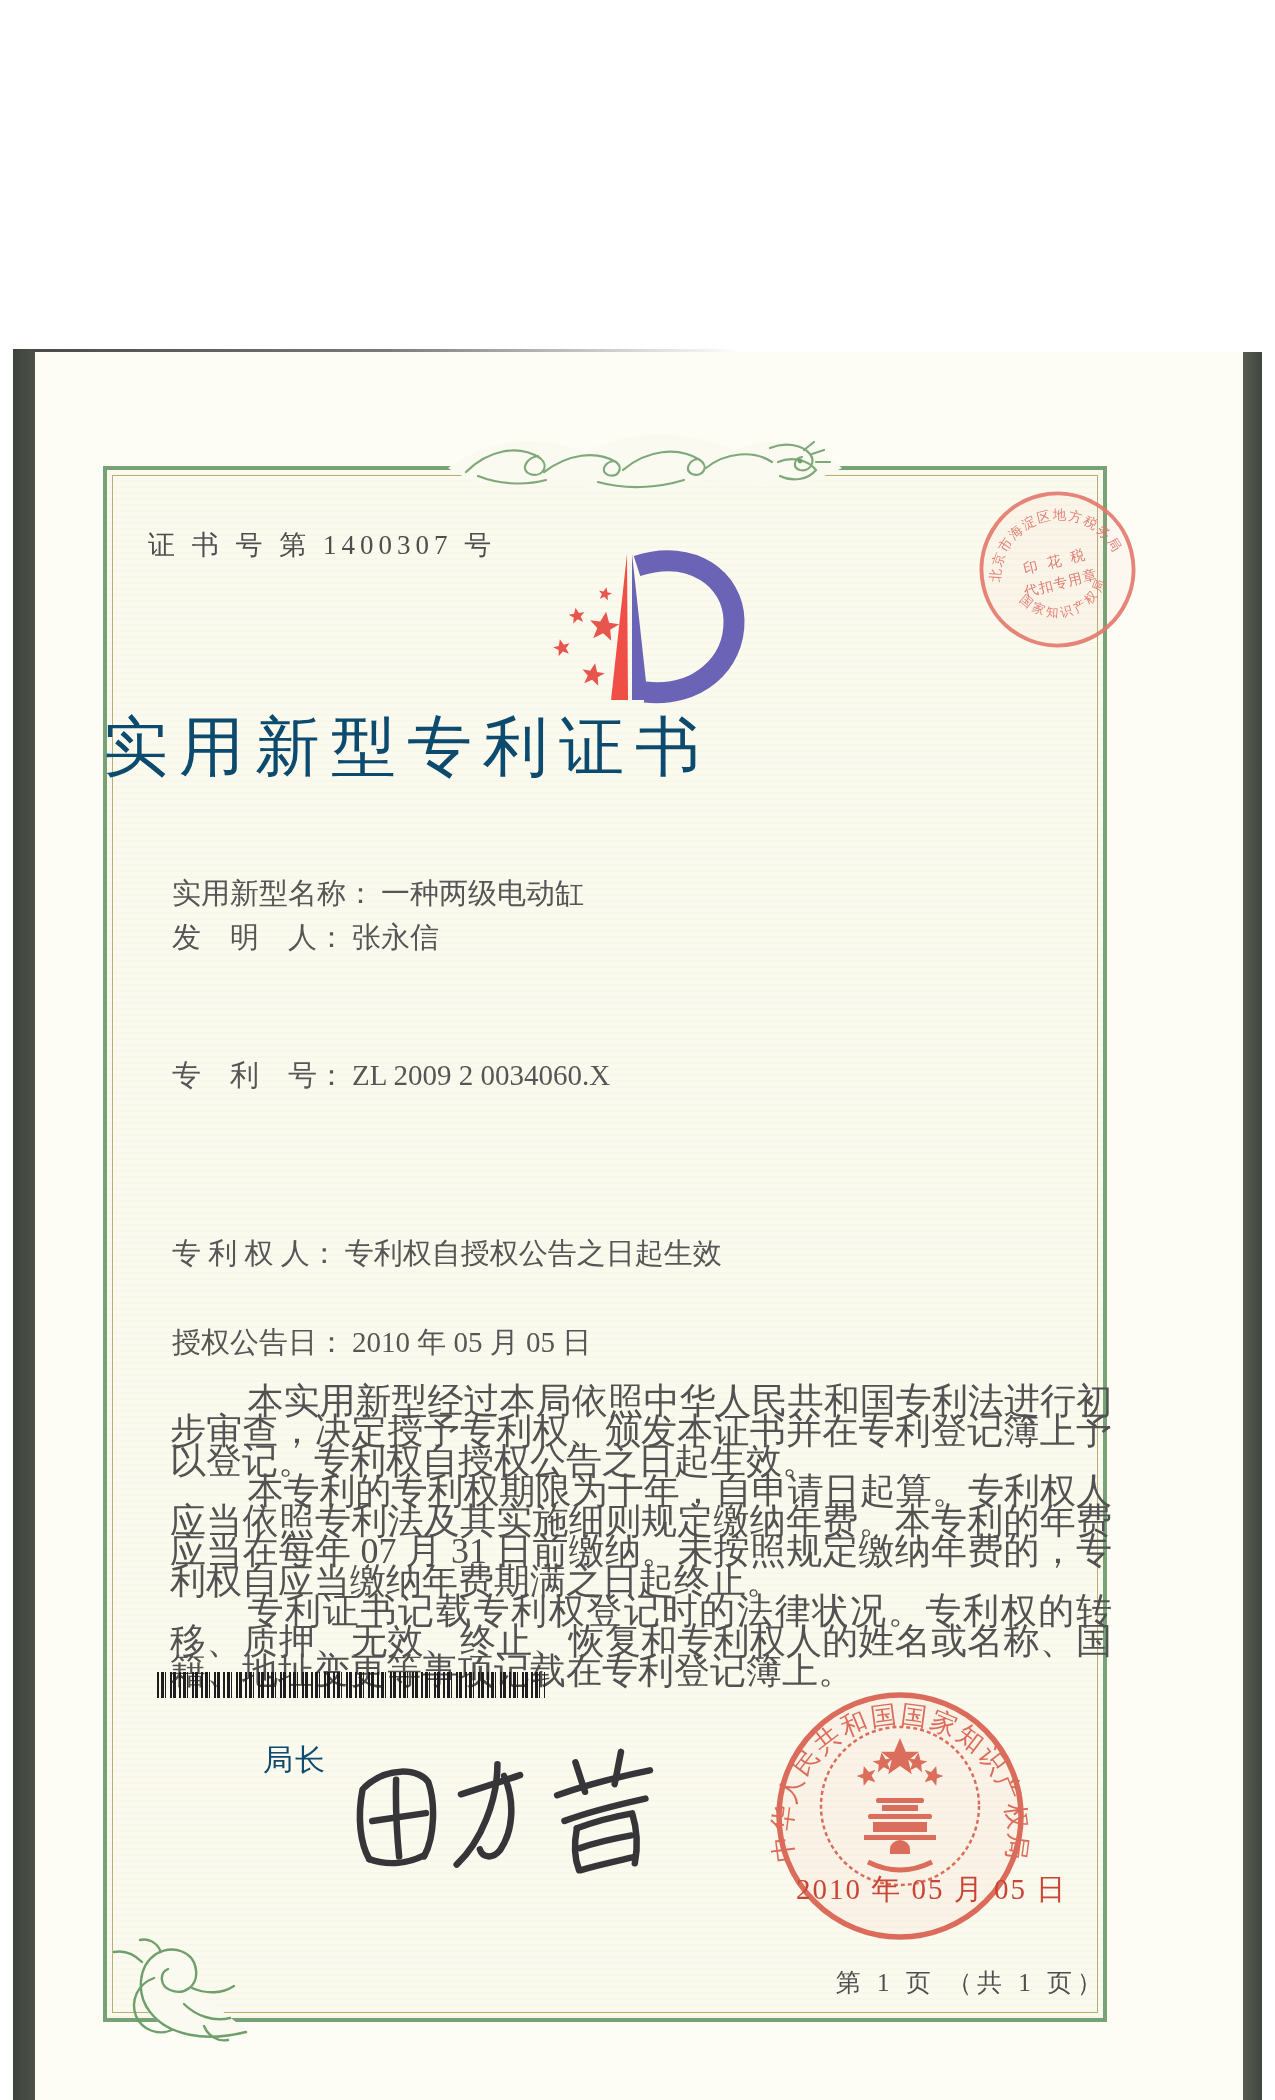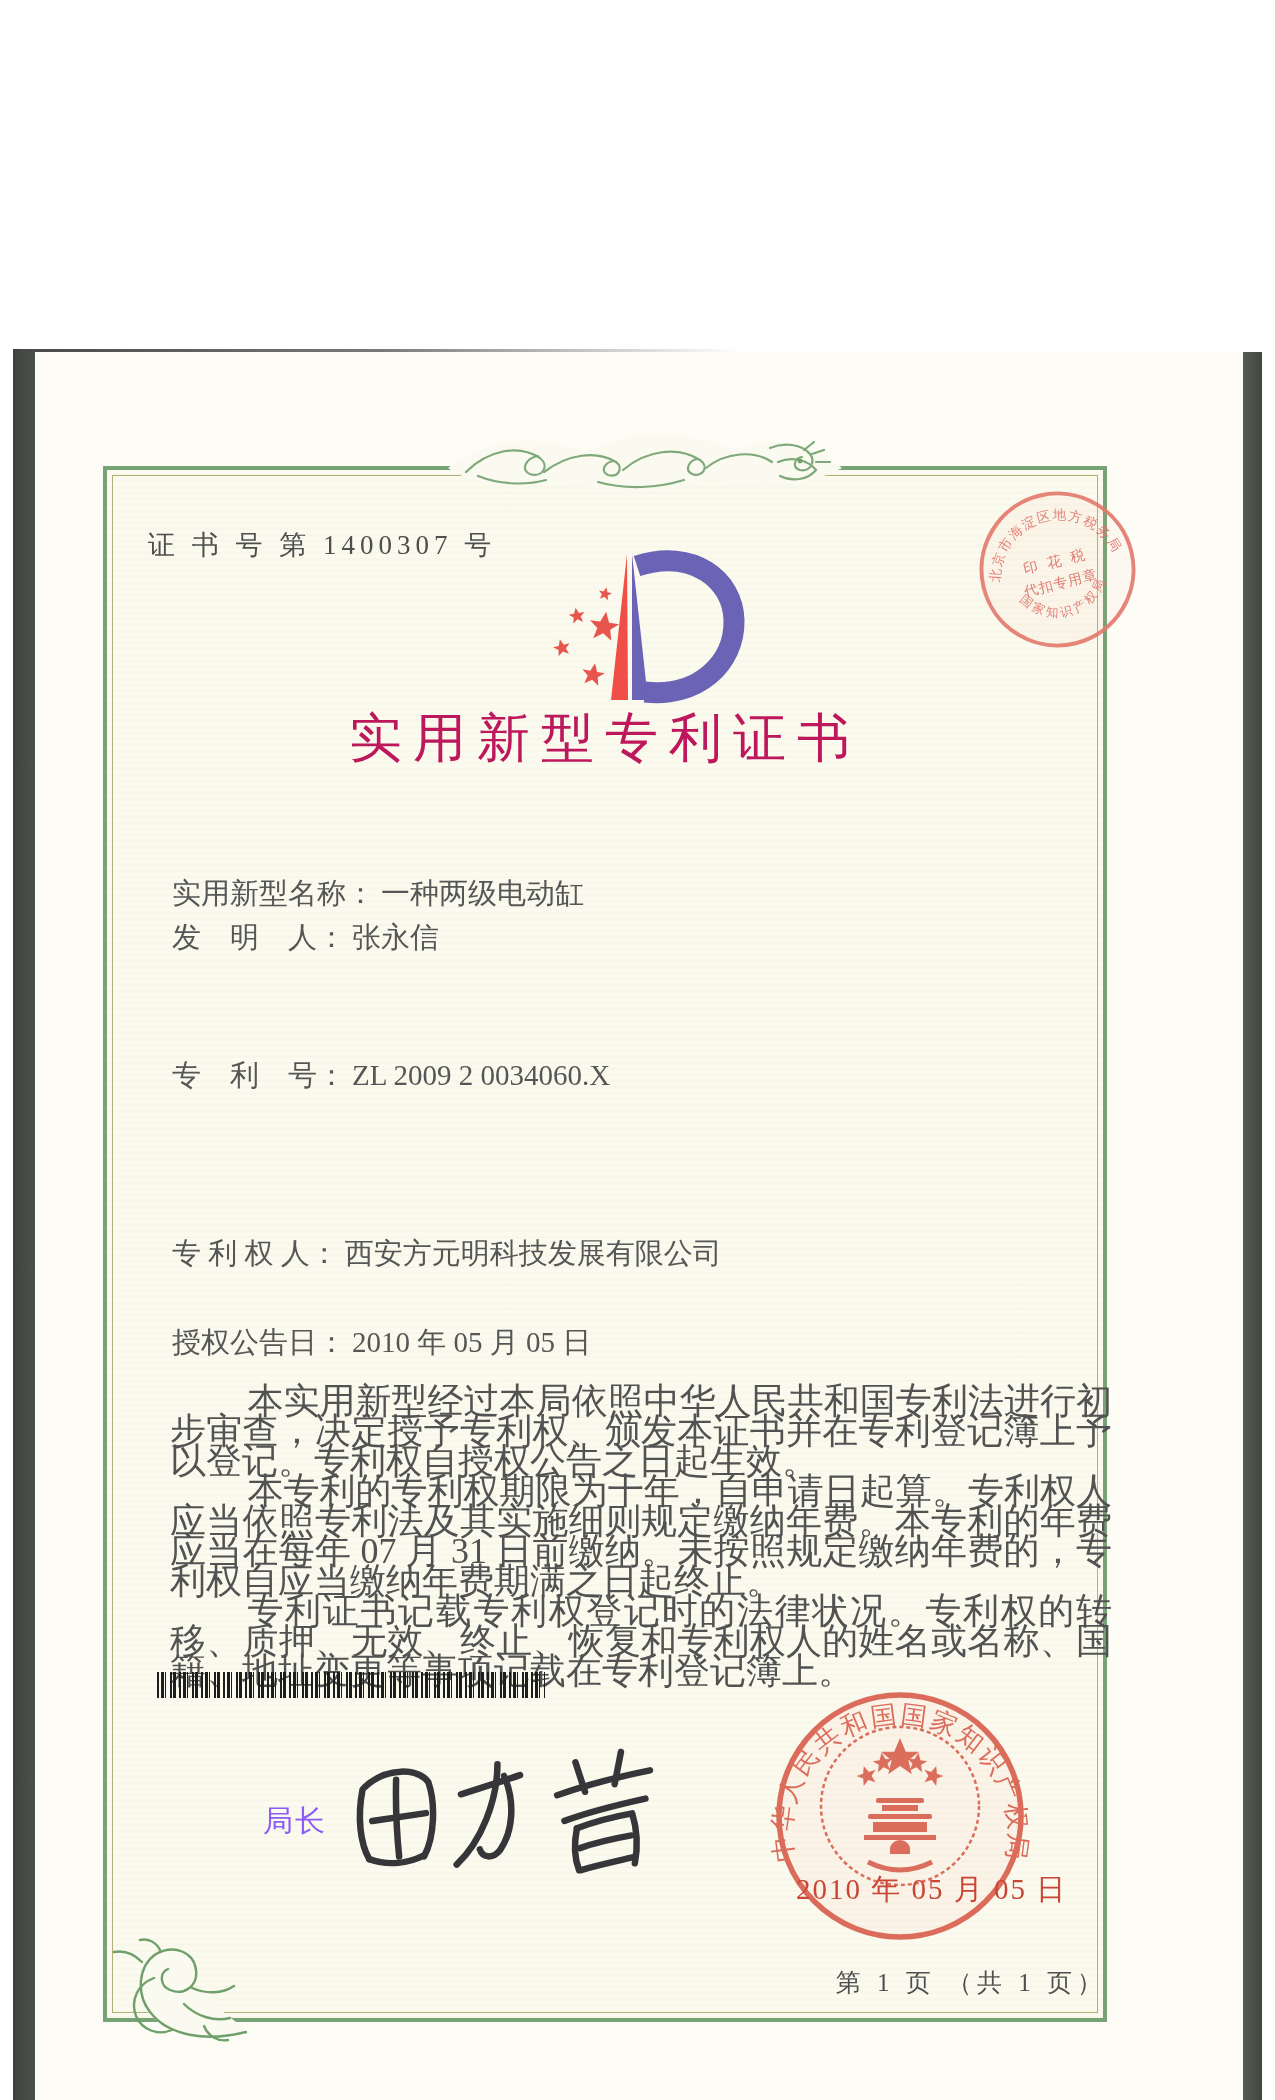--- a/index.html
+++ b/index.html
@@ -12,29 +12,29 @@
   .paper{left:35px;top:352px;width:1208px;height:1748px;background:#fdfdf6;}
   .topline{left:30px;top:349px;width:790px;height:3px;
            background:linear-gradient(90deg,#4a4a4a 0%,#7a7a78 45%,rgba(150,150,148,0) 90%);}
   
   .frame{left:103px;top:466px;width:996px;height:1548px;border:4px solid #76a276;
          background:#fbfaee;}
   .frame-inner{position:absolute;left:5px;top:5px;right:5px;bottom:5px;border:1px solid #b3b077;}
   .texture{position:absolute;inset:0;background:repeating-linear-gradient(0deg,rgba(190,190,150,0.05) 0 2px,rgba(255,255,255,0) 2px 6px);}
   
   .certno{left:148px;top:527px;font-size:27px;letter-spacing:5px;color:#4e4e4e;}
-  .title{left:103px;top:703px;width:1004px;text-align:center;font-size:53px;letter-spacing:11px;color:#be185d;}
+  .title{left:103px;top:703px;width:1004px;text-align:left;font-size:65px;letter-spacing:11px;color:#0c4a6e;}
   .field{left:172px;font-size:29px;color:#565656;white-space:nowrap;}
   .field .val{margin-left:6px;}
   .bodytext{left:170px;top:1386px;width:942px;font-size:36px;line-height:30px;
             color:#525252;text-align:justify;}
   .bodytext p{margin:0;text-indent:2.15em;}
   .barcode{left:157px;top:1672px;width:388px;height:26px;
     background:repeating-linear-gradient(90deg,#1d1d1d 0 2px,rgba(0,0,0,0) 2px 4px,#1d1d1d 4px 7px,rgba(0,0,0,0) 7px 8px,#1d1d1d 8px 9px,rgba(0,0,0,0) 9px 13px,#1d1d1d 13px 15px,rgba(0,0,0,0) 15px 16px,#1d1d1d 16px 19px,rgba(0,0,0,0) 19px 22px);}
-  .commissioner{left:263px;top:1801px;font-size:30px;color:#8b5cf6;letter-spacing:2px;}
+  .commissioner{left:263px;top:1740px;font-size:30px;color:#0c4a6e;letter-spacing:2px;}
   .sealdate{left:796px;top:1870px;font-size:29px;color:#c94637;letter-spacing:2px;z-index:6;}
   .footer{left:103px;top:1966px;width:1004px;text-align:right;font-size:25px;letter-spacing:5px;color:#4f4f4f;}
   .sr{position:absolute;width:1px;height:1px;overflow:hidden;clip:rect(0 0 0 0);white-space:nowrap;}
   svg text{font-family:"Liberation Serif","DejaVu Serif",serif;}
 </style>
 </head>
 <body>
 
 <div class="stage">
 
@@ -115,21 +115,21 @@
   <div class="abs field" style="top:874px;">
     <span>实用新型名称：</span><span class="val">一种两级电动缸</span>
   </div>
   <div class="abs field" style="top:918px;">
     <span>发　明　人：</span><span class="val">张永信</span>
   </div>
   <div class="abs field" style="top:1056px;">
     <span>专　利　号：</span><span class="val">ZL 2009 2 0034060.X</span>
   </div>
   <div class="abs field" style="top:1234px;">
-    <span>专 利 权 人：</span><span class="val">西安方元明科技发展有限公司</span>
+    <span>专 利 权 人：</span><span class="val">专利权自授权公告之日起生效</span>
   </div>
   <div class="abs field" style="top:1323px;">
     <span>授权公告日：</span><span class="val">2010 年 05 月 05 日</span>
   </div>
 
   <div class="abs bodytext">
     <p>本实用新型经过本局依照中华人民共和国专利法进行初步审查，决定授予专利权、颁发本证书并在专利登记簿上予以登记。专利权自授权公告之日起生效。</p>
     <p>本专利的专利权期限为十年，自申请日起算。专利权人应当依照专利法及其实施细则规定缴纳年费。本专利的年费应当在每年 07 月 31 日前缴纳。未按照规定缴纳年费的，专利权自应当缴纳年费期满之日起终止。</p>
     <p>专利证书记载专利权登记时的法律状况。专利权的转移、质押、无效、终止、恢复和专利权人的姓名或名称、国籍、地址变更等事项记载在专利登记簿上。</p>
   </div>

